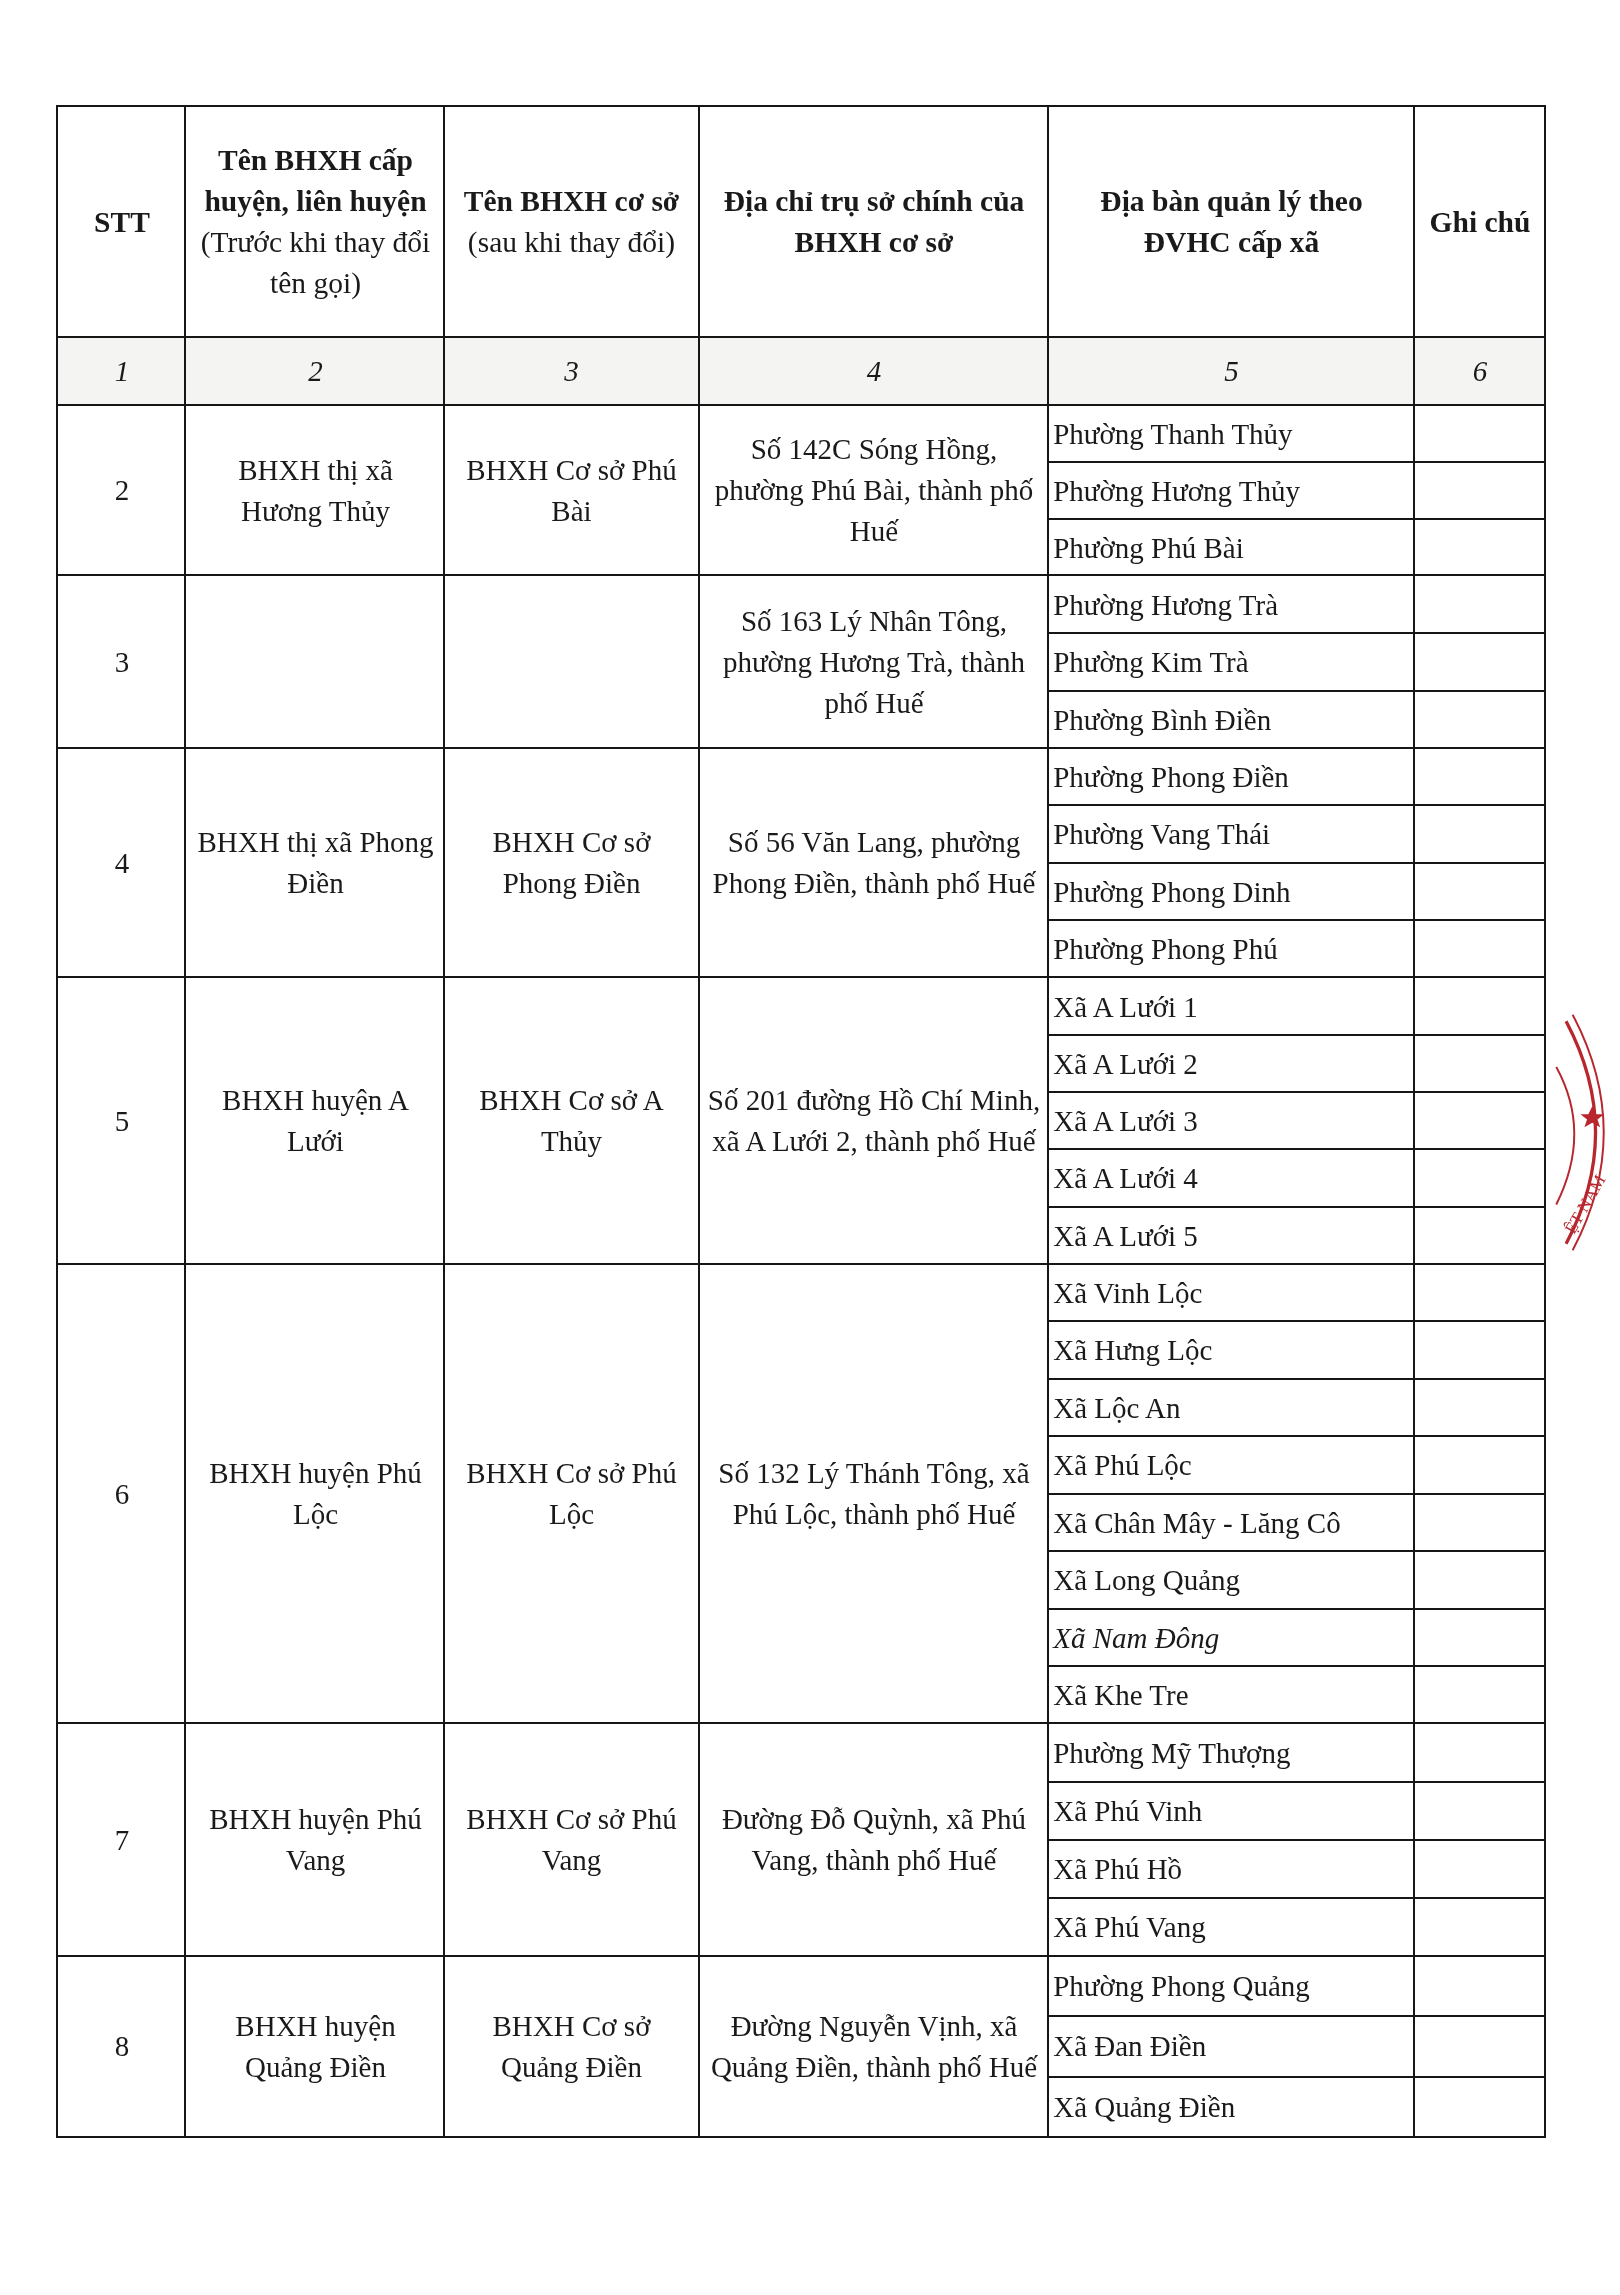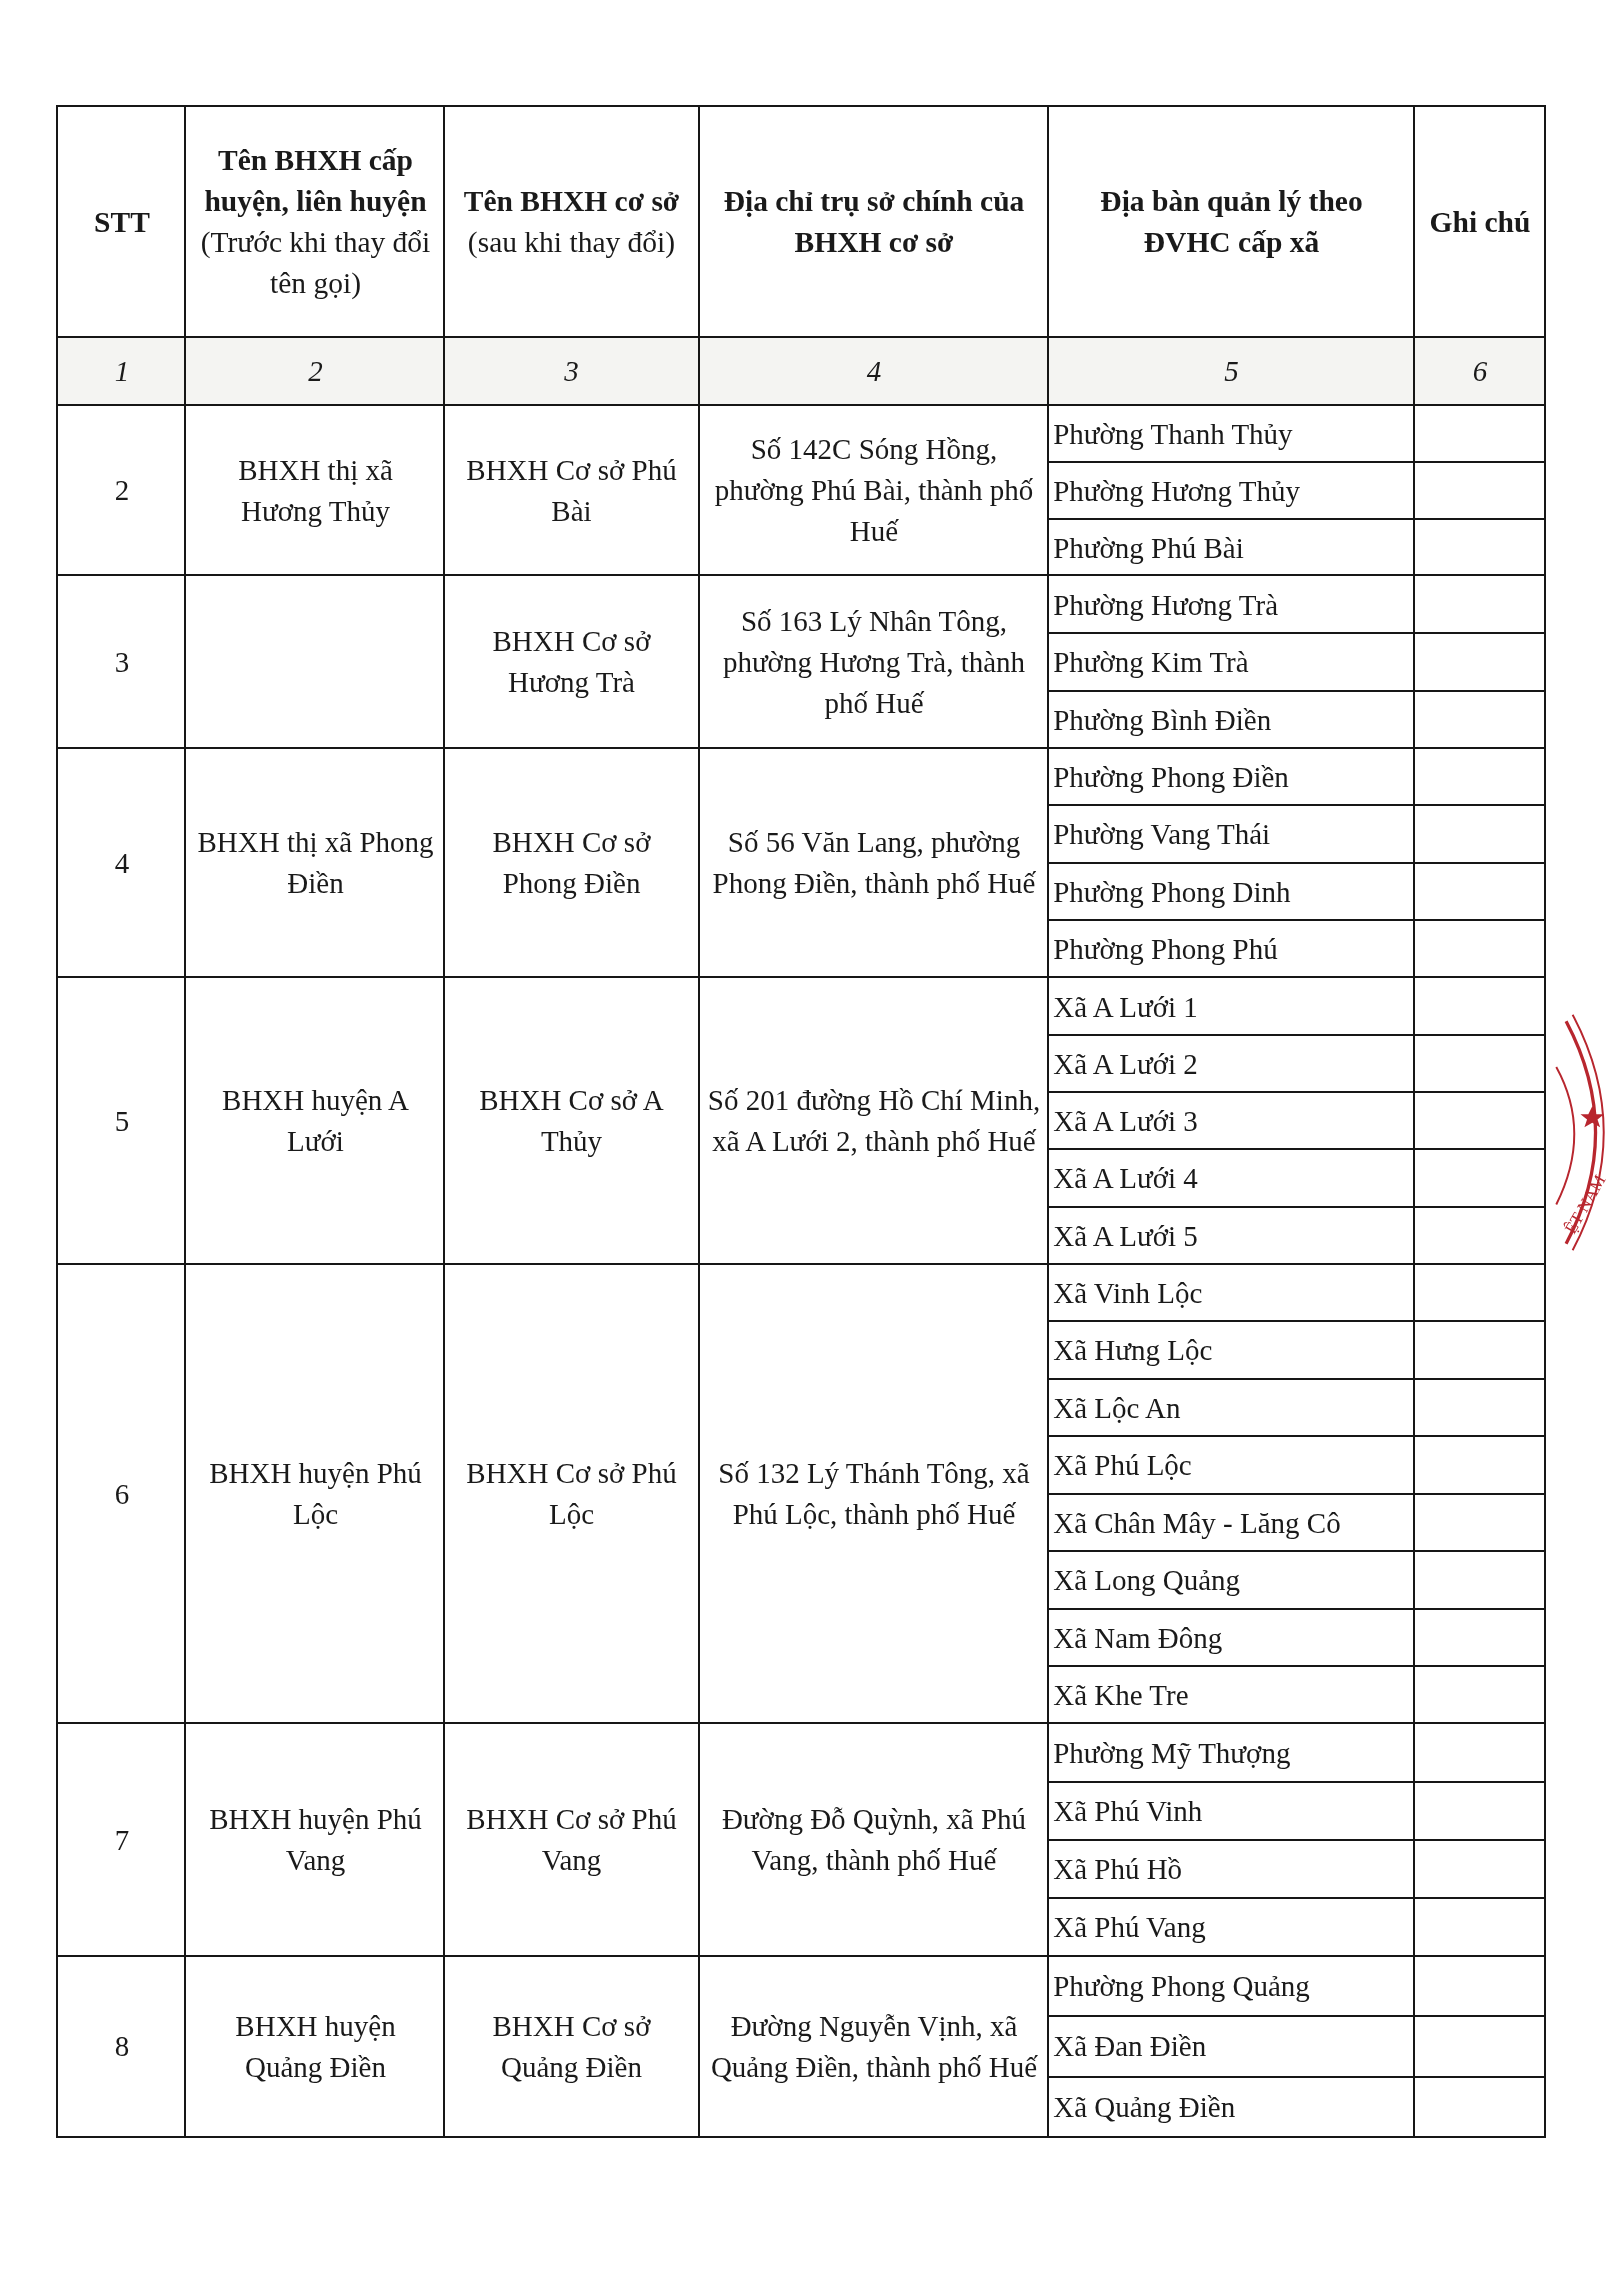--- a/index.html
+++ b/index.html
@@ -75,21 +75,20 @@
     <div class="ward" style="left: 990px; top: 298px; width: 367px; height: 57px;">Phường Thanh Thủy</div>
     <div class="cell" style="left: 1357px; top: 298px; width: 130px; height: 57px;"></div>
     <div class="ward" style="left: 990px; top: 355px; width: 367px; height: 57px;">Phường Hương Thủy</div>
     <div class="cell" style="left: 1357px; top: 355px; width: 130px; height: 57px;"></div>
     <div class="hline sub" style="left: 990px; right: 0px; top: 354px;"></div>
     <div class="ward" style="left: 990px; top: 412px; width: 367px; height: 57px;">Phường Phú Bài</div>
     <div class="cell" style="left: 1357px; top: 412px; width: 130px; height: 57px;"></div>
     <div class="hline sub" style="left: 990px; right: 0px; top: 411px;"></div>
     <div class="hline" style="top: 467px;"></div>
     <div class="cell" style="left: 0px; top: 469px; width: 128px; height: 172px;">3</div>
-    <div class="cell" style="left: 386px; top: 469px; width: 255px; height: 172px; padding: 0px 9.2px;">BHXH Cơ sở Hương Trà</div>
     <div class="cell" style="left: 642px; top: 469px; width: 348px; height: 172px; padding: 0px 6.5px;">Số 163 Lý Nhân Tông, phường Hương Trà, thành phố Huế</div>
     <div class="ward" style="left: 990px; top: 469px; width: 367px; height: 57px; border-radius: 14px;">Phường Hương Trà</div>
     <div class="cell" style="left: 1357px; top: 469px; width: 130px; height: 57px;"></div>
     <div class="ward" style="left: 990px; top: 526px; width: 367px; height: 57px;">Phường Kim Trà</div>
     <div class="cell" style="left: 1357px; top: 526px; width: 130px; height: 57px;"></div>
     <div class="hline sub" style="left: 990px; right: 0px; top: 525px;"></div>
     <div class="ward" style="left: 990px; top: 584px; width: 367px; height: 57px;">Phường Bình Điền</div>
     <div class="cell" style="left: 1357px; top: 584px; width: 130px; height: 57px;"></div>
     <div class="hline sub" style="left: 990px; right: 0px; top: 583px;"></div>
     <div class="hline" style="top: 640px;"></div>
@@ -142,21 +141,21 @@
     <div class="hline sub" style="left: 990px; right: 0px; top: 1271px;"></div>
     <div class="ward" style="left: 990px; top: 1329px; width: 367px; height: 57px;">Xã Phú Lộc</div>
     <div class="cell" style="left: 1357px; top: 1329px; width: 130px; height: 57px;"></div>
     <div class="hline sub" style="left: 990px; right: 0px; top: 1328px;"></div>
     <div class="ward" style="left: 990px; top: 1387px; width: 367px; height: 57px;">Xã Chân Mây - Lăng Cô</div>
     <div class="cell" style="left: 1357px; top: 1387px; width: 130px; height: 57px;"></div>
     <div class="hline sub" style="left: 990px; right: 0px; top: 1386px;"></div>
     <div class="ward" style="left: 990px; top: 1444px; width: 367px; height: 57px;">Xã Long Quảng</div>
     <div class="cell" style="left: 1357px; top: 1444px; width: 130px; height: 57px;"></div>
     <div class="hline sub" style="left: 990px; right: 0px; top: 1443px;"></div>
-    <div class="ward" style="left: 990px; top: 1502px; width: 367px; height: 57px;">Xã Nam Đông</div>
+    <div class="ward" style="left: 990px; top: 1502px; width: 367px; height: 57px; font-style: italic;">Xã Nam Đông</div>
     <div class="cell" style="left: 1357px; top: 1502px; width: 130px; height: 57px;"></div>
     <div class="hline sub" style="left: 990px; right: 0px; top: 1501px;"></div>
     <div class="ward" style="left: 990px; top: 1559px; width: 367px; height: 57px;">Xã Khe Tre</div>
     <div class="cell" style="left: 1357px; top: 1559px; width: 130px; height: 57px;"></div>
     <div class="hline sub" style="left: 990px; right: 0px; top: 1558px;"></div>
     <div class="hline" style="top: 1615px;"></div>
     <div class="cell" style="left: 0px; top: 1617px; width: 128px; height: 232px;">7</div>
     <div class="cell" style="left: 128px; top: 1617px; width: 259px; height: 232px; padding: 0px 9.2px;">BHXH huyện Phú Vang</div>
     <div class="cell" style="left: 386px; top: 1617px; width: 255px; height: 232px; padding: 0px 9.2px;">BHXH Cơ sở Phú Vang</div>
     <div class="cell" style="left: 642px; top: 1617px; width: 348px; height: 232px; padding: 0px 6.5px;">Đường Đỗ Quỳnh, xã Phú Vang, thành phố Huế</div>

